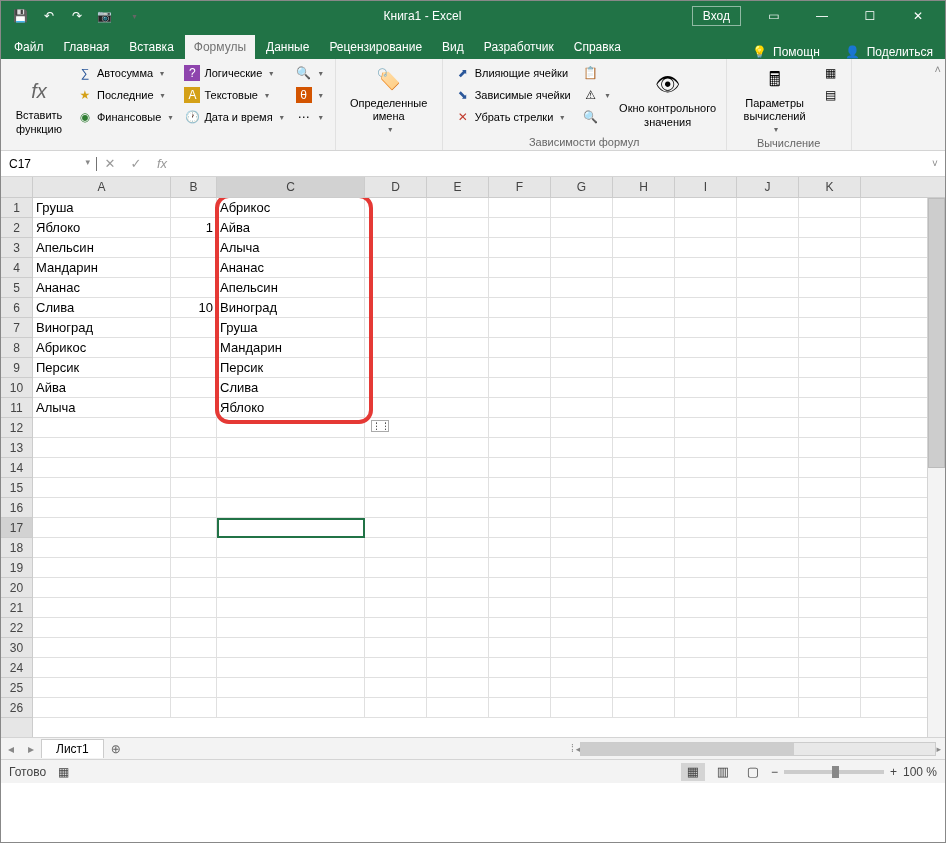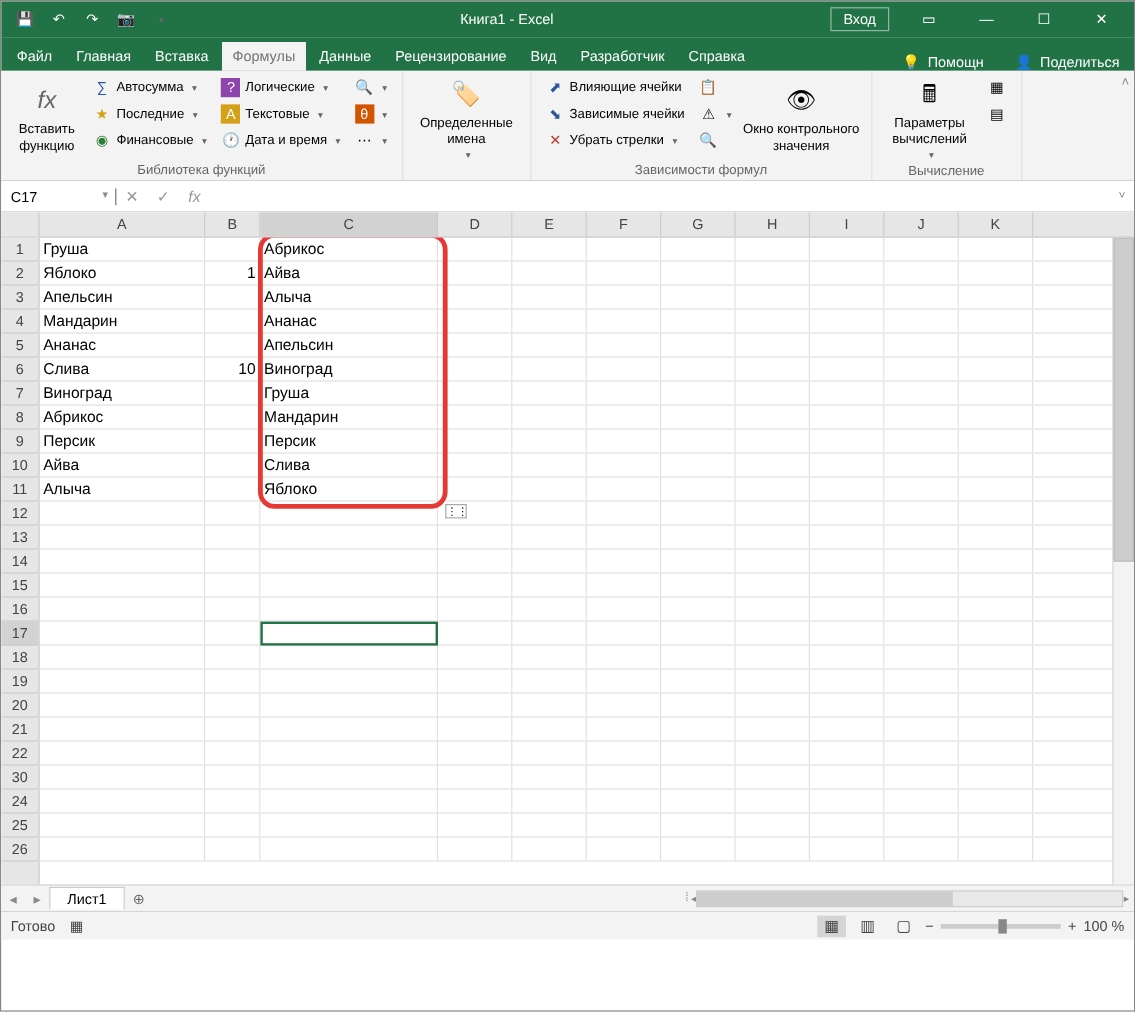--- a/index.html
+++ b/index.html
@@ -157,21 +157,20 @@
             <span class="small-icon" style="color:#2b579a">🔍</span>
           </div>
         <div class="small-btn dropdown-arrow">
             <span class="small-icon" style="background:#d35400;color:#fff">θ</span>
           </div>
         <div class="small-btn dropdown-arrow">
             <span class="small-icon">⋯</span>
           </div>
       </div>
     </div>
-    <div class="ribbon-group-label">Библиотека функций</div>
   </div>
 
   <div class="ribbon-group">
     <div class="ribbon-group-content">
       <div class="big-btn dropdown-arrow" style="width:90px">
         <div class="big-btn-icon">🏷️</div>
         <span>Определенные имена</span>
       </div>
     </div>
     <div class="ribbon-group-label">&nbsp;</div>

